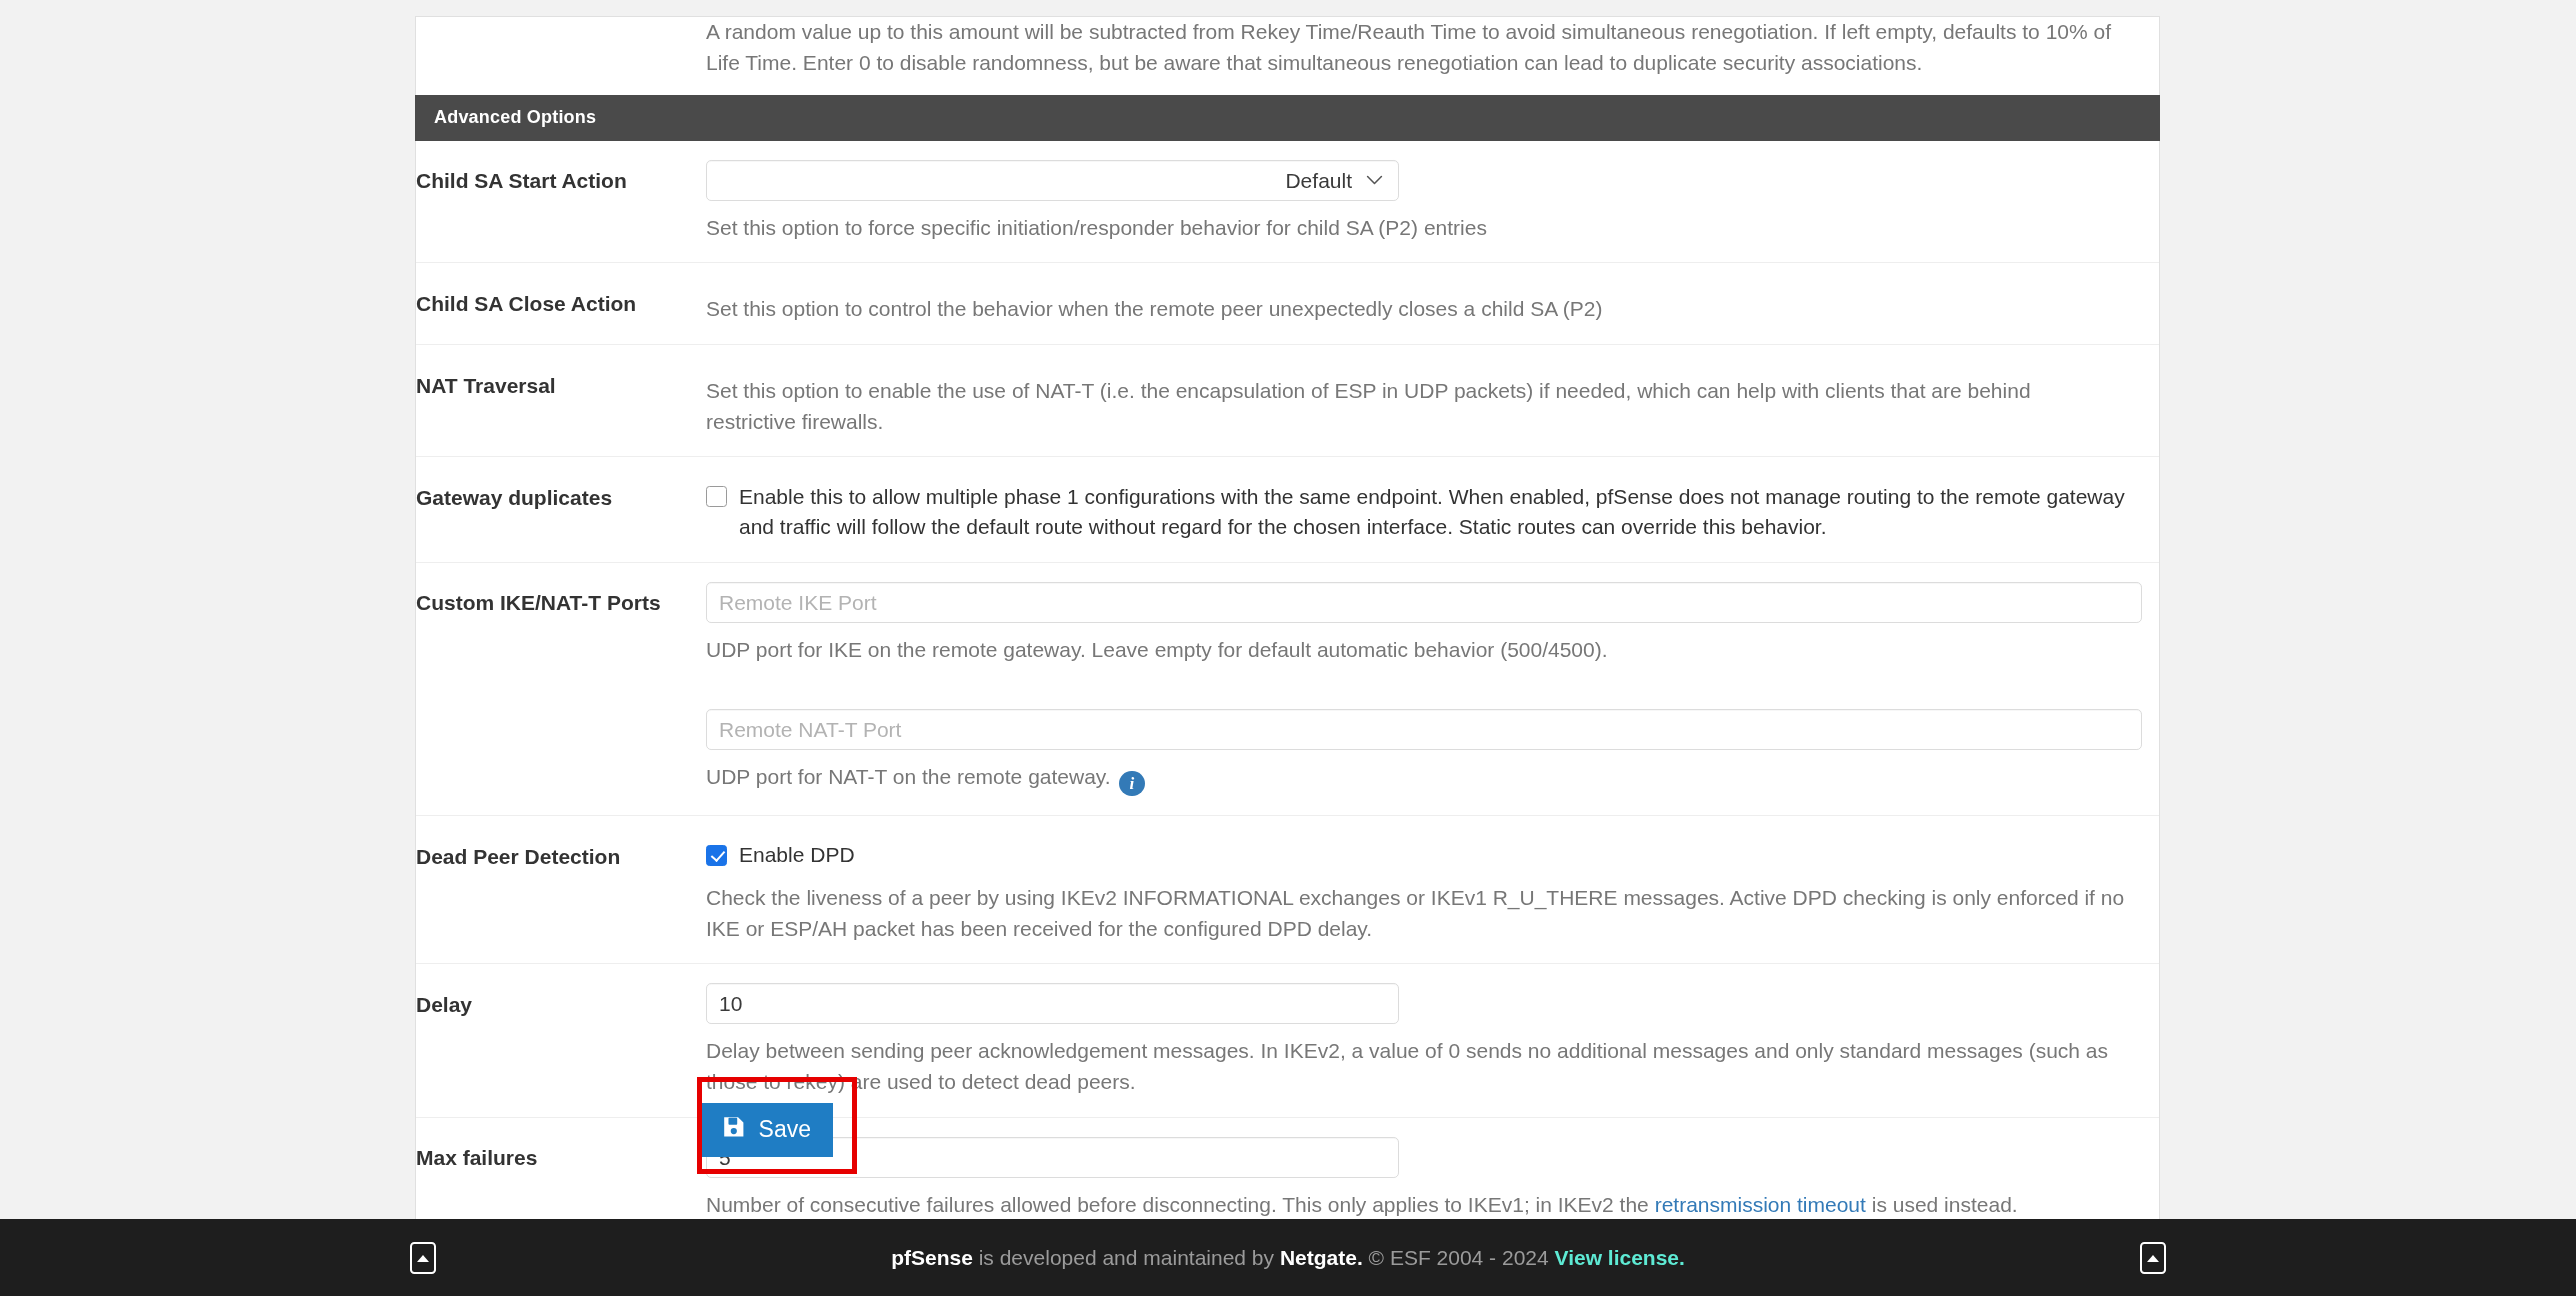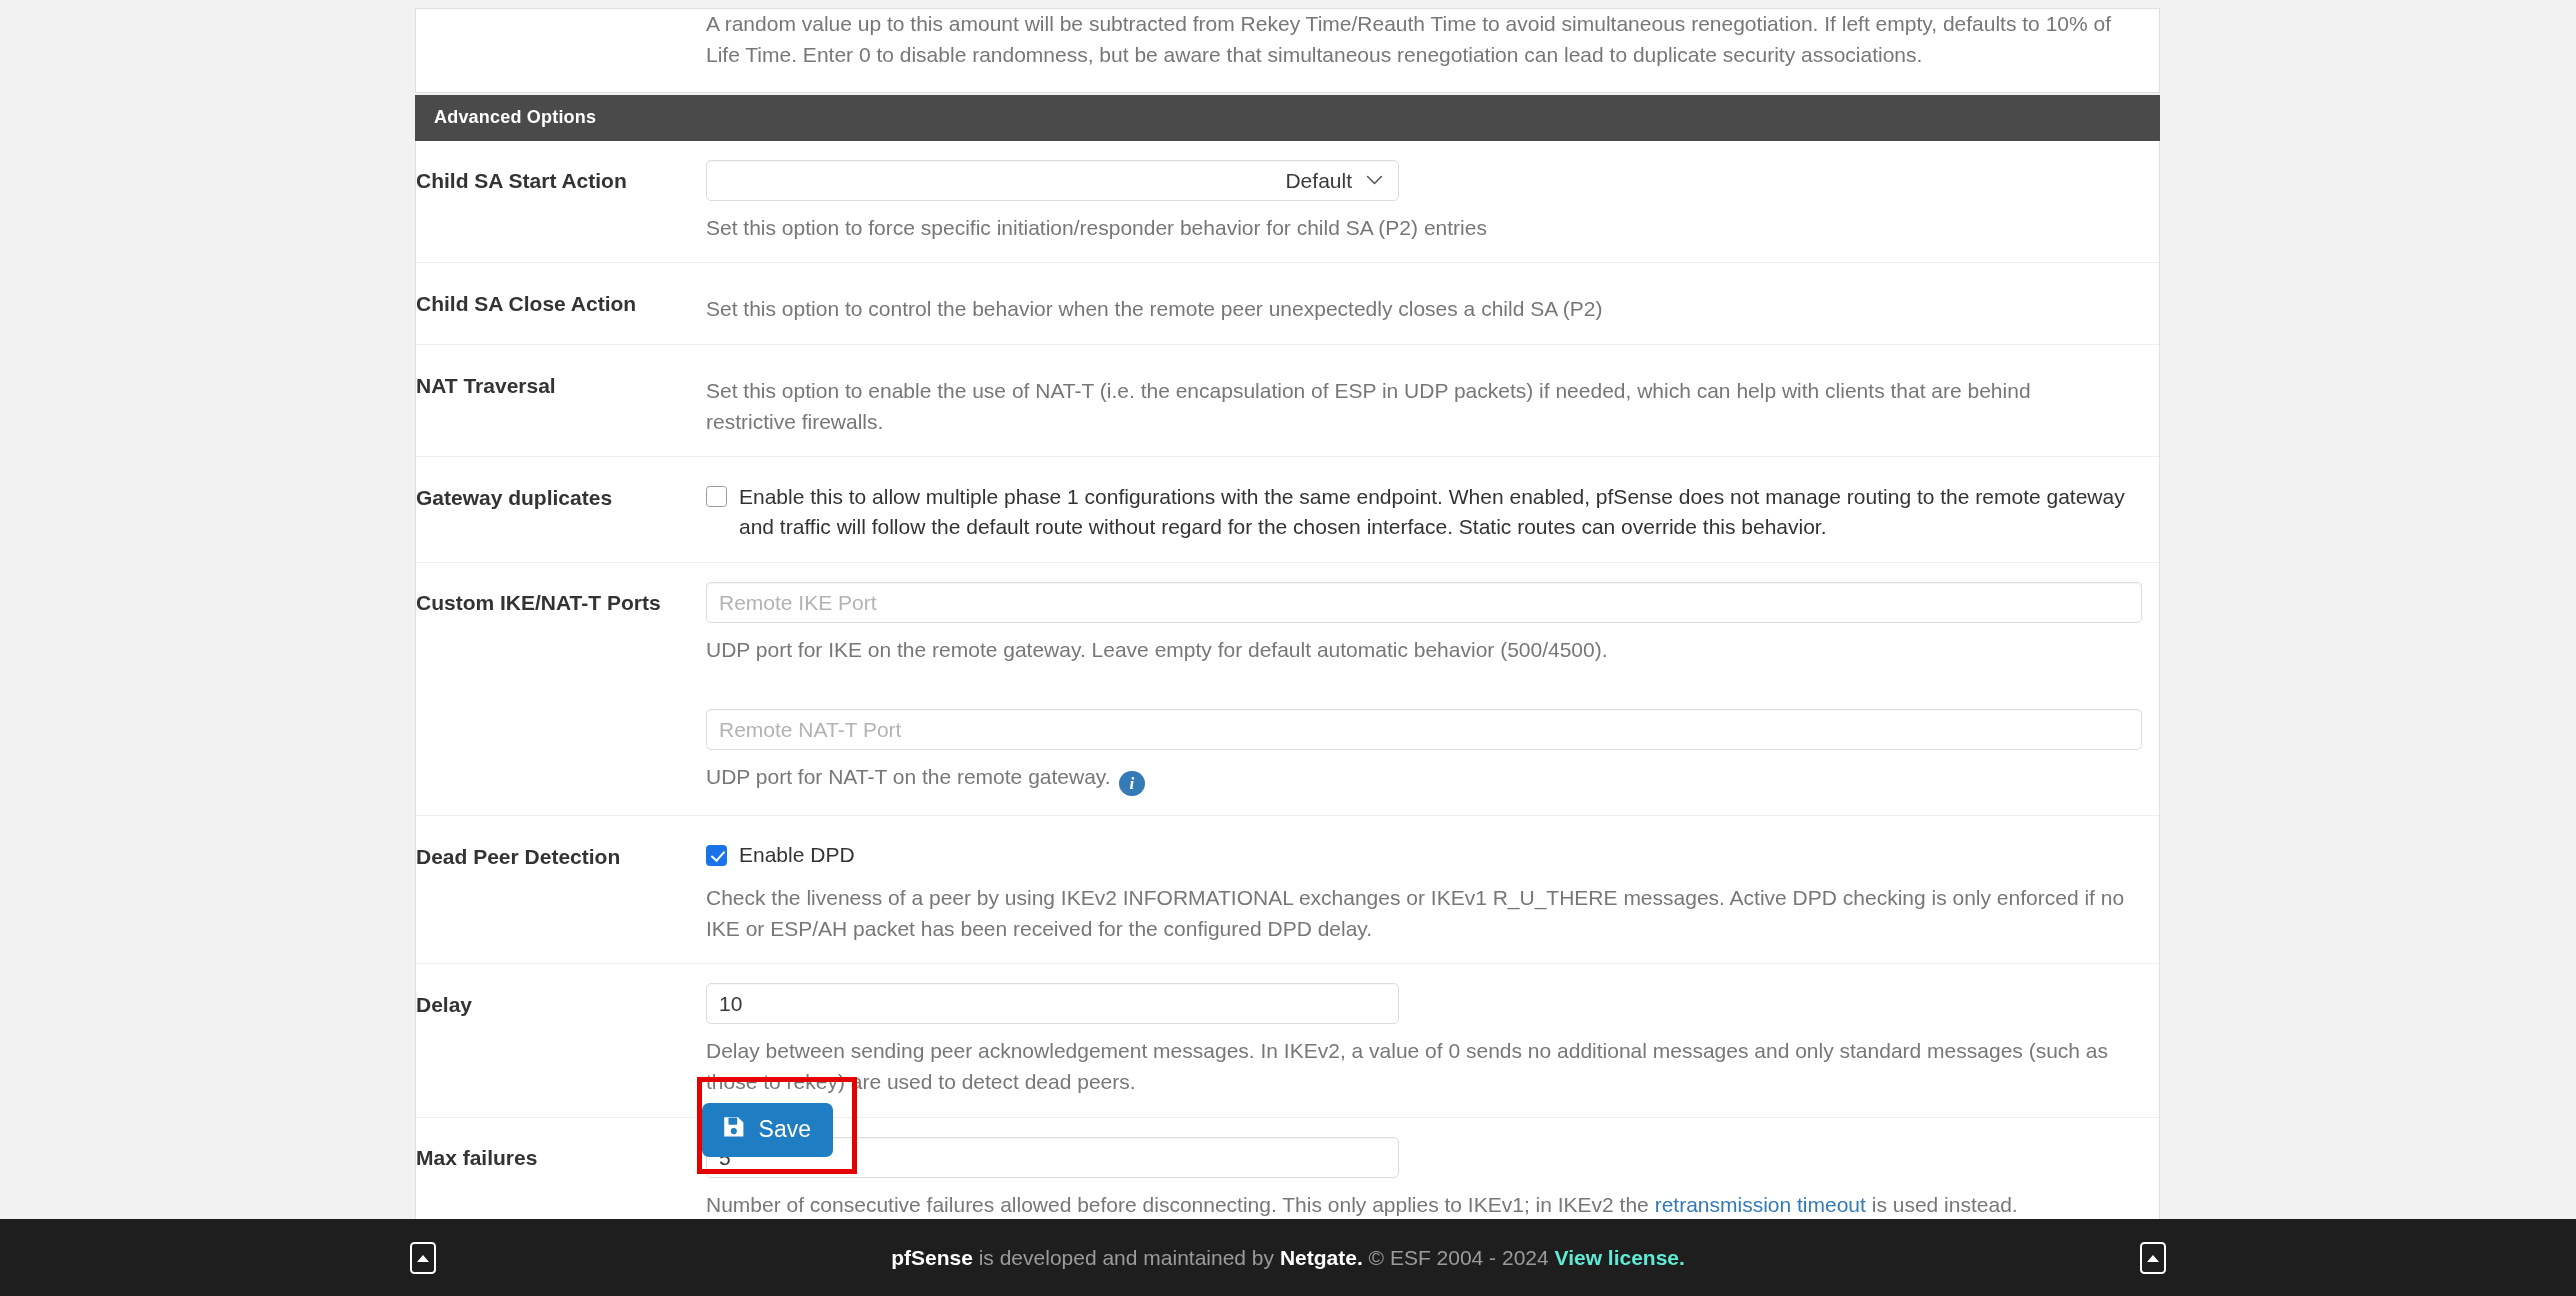--- a/index.html
+++ b/index.html
@@ -199,21 +199,21 @@
   .btn-save {
     position: absolute;
     left: 287px;
     top: 19px;
     display: inline-flex;
     align-items: center;
     gap: 12px;
     background: #1f7dc4;
     color: #ffffff;
     border: none;
-    border-radius: 7px;
+    border-radius: 0;
     padding: 11px 22px 11px 19px;
     font-size: 23px;
     font-family: "Liberation Sans", sans-serif;
     cursor: pointer;
   }
   .btn-save .save-icon { display: block; }
 
   .red-outline {
     position: absolute;
     left: 282px;
@@ -261,21 +261,21 @@
     border-left: 6px solid transparent;
     border-right: 6px solid transparent;
     border-bottom: 7.7px solid #ffffff;
   }
 </style>
 </head>
 <body>
 
 <div id="page">
 
-  <div class="content-col" style="top:8px;">
+  <div class="content-col" style="top:16px;">
     <div class="panel first" style="border-top:0.9px solid #e0e0e0;">
       <div class="panel-body" style="padding: 0;">
         <div class="form-row" style="border-bottom:none; padding-top:0; padding-bottom:22px;">
           <div class="form-label"></div>
           <div class="form-control-col">
             <div class="help-text" style="margin-top:0;">A random value up to this amount will be subtracted from Rekey Time/Reauth Time to avoid simultaneous renegotiation. If left empty, defaults to 10% of Life Time. Enter 0 to disable randomness, but be aware that simultaneous renegotiation can lead to duplicate security associations.</div>
           </div>
         </div>
       </div>
     </div>

